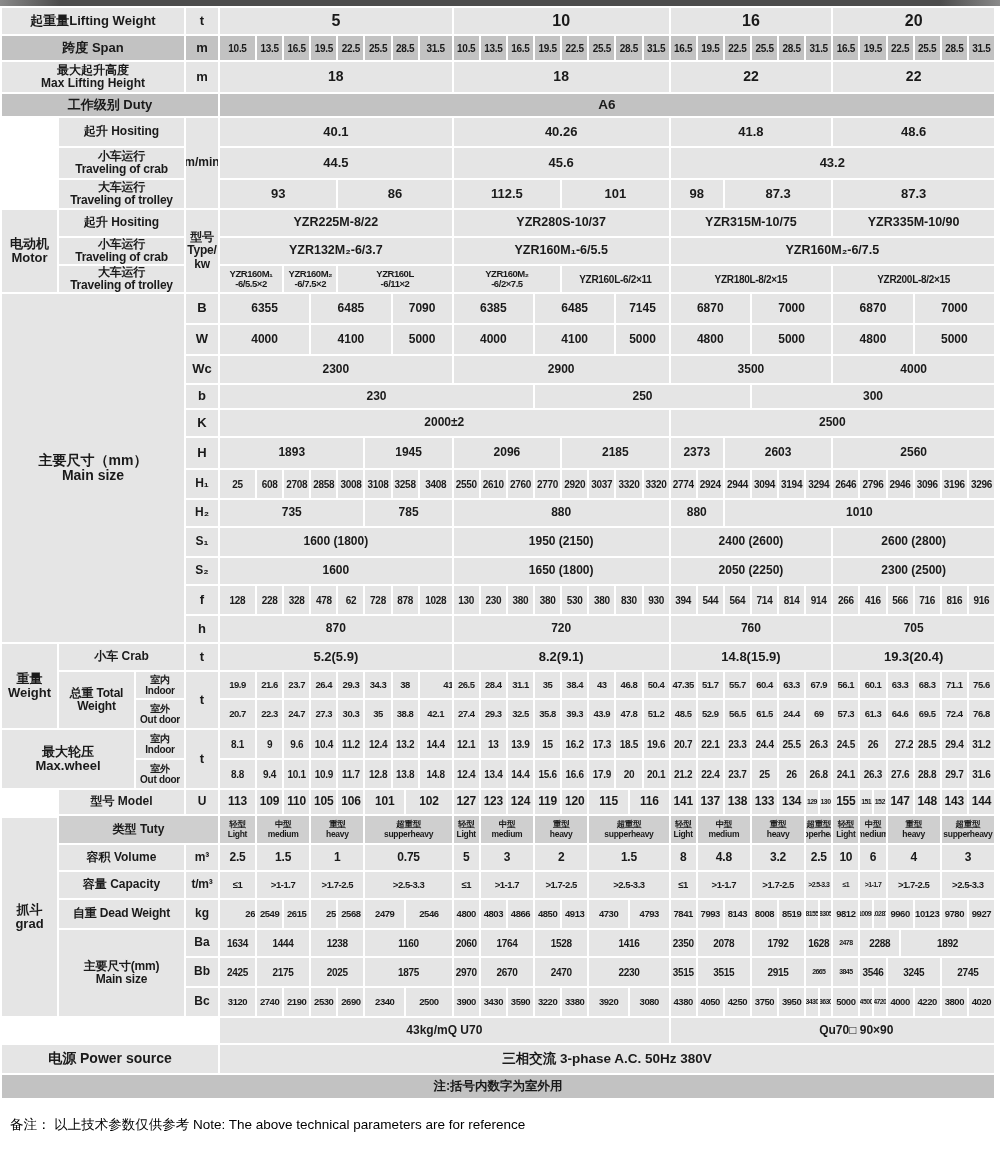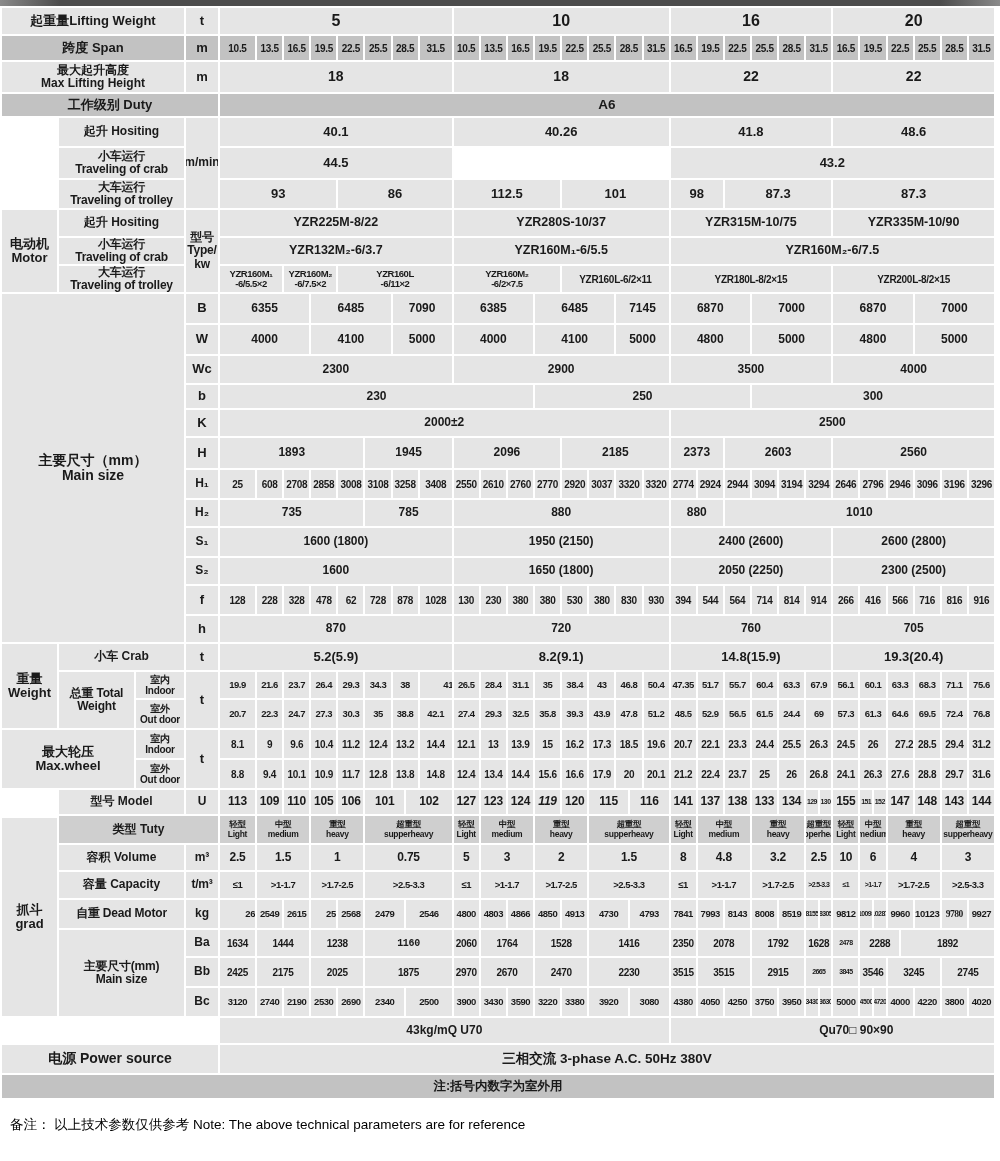--- a/index.html
+++ b/index.html
@@ -80,20 +80,21 @@
         <div class="cell f13b dk" style="grid-area: 4 / 5 / span 1 / span 56;">A6</div>
         <div class="cell lab f12" style="grid-area: 5 / 2 / span 1 / span 2;">起升 Hositing</div>
         <div class="cell lab f12" style="grid-area: 5 / 4 / span 3 / span 1;">m/min</div>
         <div class="cell f13" style="grid-area: 5 / 5 / span 1 / span 16;">40.1</div>
         <div class="cell f13" style="grid-area: 5 / 21 / span 1 / span 16;">40.26</div>
         <div class="cell f13" style="grid-area: 5 / 37 / span 1 / span 12;">41.8</div>
         <div class="cell f13" style="grid-area: 5 / 49 / span 1 / span 12;">48.6</div>
         <div class="cell lab f11" style="grid-area: 6 / 2 / span 1 / span 2;">小车运行
 Traveling of crab</div>
         <div class="cell f13" style="grid-area: 6 / 5 / span 1 / span 16;">44.5</div>
+        <div class="cell f13" style="grid-area: 6 / 21 / span 1 / span 16;">45.6</div>
         <div class="cell f13" style="grid-area: 6 / 37 / span 1 / span 24;">43.2</div>
         <div class="cell lab f11" style="grid-area: 7 / 2 / span 1 / span 2;">大车运行
 Traveling of trolley</div>
         <div class="cell f13" style="grid-area: 7 / 5 / span 1 / span 8;">93</div>
         <div class="cell f13" style="grid-area: 7 / 13 / span 1 / span 8;">86</div>
         <div class="cell f13" style="grid-area: 7 / 21 / span 1 / span 8;">112.5</div>
         <div class="cell f13" style="grid-area: 7 / 29 / span 1 / span 8;">101</div>
         <div class="cell f13" style="grid-area: 7 / 37 / span 1 / span 4;">98</div>
         <div class="cell f13" style="grid-area: 7 / 41 / span 1 / span 8;">87.3</div>
         <div class="cell f13" style="grid-area: 7 / 49 / span 1 / span 12;">87.3</div>
@@ -389,21 +390,21 @@
         <div class="cell f11" style="grid-area: 28 / 5 / span 1 / span 2;">113</div>
         <div class="cell f11" style="grid-area: 28 / 7 / span 1 / span 2;">109</div>
         <div class="cell f11" style="grid-area: 28 / 9 / span 1 / span 2;">110</div>
         <div class="cell f11" style="grid-area: 28 / 11 / span 1 / span 2;">105</div>
         <div class="cell f11" style="grid-area: 28 / 13 / span 1 / span 2;">106</div>
         <div class="cell f11" style="grid-area: 28 / 15 / span 1 / span 3;">101</div>
         <div class="cell f11" style="grid-area: 28 / 18 / span 1 / span 3;">102</div>
         <div class="cell f11" style="grid-area: 28 / 21 / span 1 / span 2;">127</div>
         <div class="cell f11" style="grid-area: 28 / 23 / span 1 / span 2;">123</div>
         <div class="cell f11" style="grid-area: 28 / 25 / span 1 / span 2;">124</div>
-        <div class="cell f11" style="grid-area: 28 / 27 / span 1 / span 2; font-style: italic;">119</div>
+        <div class="cell f11" style="grid-area: 28 / 27 / span 1 / span 2;">119</div>
         <div class="cell f11" style="grid-area: 28 / 29 / span 1 / span 2;">120</div>
         <div class="cell f11" style="grid-area: 28 / 31 / span 1 / span 3;">115</div>
         <div class="cell f11" style="grid-area: 28 / 34 / span 1 / span 3;">116</div>
         <div class="cell f11" style="grid-area: 28 / 37 / span 1 / span 2;">141</div>
         <div class="cell f11" style="grid-area: 28 / 39 / span 1 / span 2;">137</div>
         <div class="cell f11" style="grid-area: 28 / 41 / span 1 / span 2;">138</div>
         <div class="cell f11" style="grid-area: 28 / 43 / span 1 / span 2;">133</div>
         <div class="cell f11" style="grid-area: 28 / 45 / span 1 / span 2;">134</div>
         <div class="cell xs" style="grid-area: 28 / 47 / span 1 / span 1;">129</div>
         <div class="cell xs" style="grid-area: 28 / 48 / span 1 / span 1;">130</div>
@@ -476,21 +477,21 @@
         <div class="cell f9" style="grid-area: 31 / 27 / span 1 / span 4;">&gt;1.7-2.5</div>
         <div class="cell f9" style="grid-area: 31 / 31 / span 1 / span 6;">&gt;2.5-3.3</div>
         <div class="cell f9" style="grid-area: 31 / 37 / span 1 / span 2;">≤1</div>
         <div class="cell f9" style="grid-area: 31 / 39 / span 1 / span 4;">&gt;1-1.7</div>
         <div class="cell f9" style="grid-area: 31 / 43 / span 1 / span 4;">&gt;1.7-2.5</div>
         <div class="cell xs" style="grid-area: 31 / 47 / span 1 / span 2;">&gt;2.5-3.3</div>
         <div class="cell xs" style="grid-area: 31 / 49 / span 1 / span 2;">≤1</div>
         <div class="cell xs" style="grid-area: 31 / 51 / span 1 / span 2;">&gt;1-1.7</div>
         <div class="cell f9" style="grid-area: 31 / 53 / span 1 / span 4;">&gt;1.7-2.5</div>
         <div class="cell f9" style="grid-area: 31 / 57 / span 1 / span 4;">&gt;2.5-3.3</div>
-        <div class="cell lab f11" style="grid-area: 32 / 2 / span 1 / span 2;">自重 Dead Motor</div>
+        <div class="cell lab f11" style="grid-area: 32 / 2 / span 1 / span 2;">自重 Dead Weight</div>
         <div class="cell lab f12" style="grid-area: 32 / 4 / span 1 / span 1;">kg</div>
         <div class="cell f9" style="grid-area: 32 / 5 / span 1 / span 2; padding-left: 35px;">2632</div>
         <div class="cell f9" style="grid-area: 32 / 7 / span 1 / span 2;">2549</div>
         <div class="cell f9" style="grid-area: 32 / 9 / span 1 / span 2;">2615</div>
         <div class="cell f9" style="grid-area: 32 / 11 / span 1 / span 2; padding-left: 24px;">2506</div>
         <div class="cell f9" style="grid-area: 32 / 13 / span 1 / span 2;">2568</div>
         <div class="cell f9" style="grid-area: 32 / 15 / span 1 / span 3;">2479</div>
         <div class="cell f9" style="grid-area: 32 / 18 / span 1 / span 3;">2546</div>
         <div class="cell f9" style="grid-area: 32 / 21 / span 1 / span 2;">4800</div>
         <div class="cell f9" style="grid-area: 32 / 23 / span 1 / span 2;">4803</div>
@@ -504,29 +505,29 @@
         <div class="cell f9" style="grid-area: 32 / 41 / span 1 / span 2;">8143</div>
         <div class="cell f9" style="grid-area: 32 / 43 / span 1 / span 2;">8008</div>
         <div class="cell f9" style="grid-area: 32 / 45 / span 1 / span 2;">8519</div>
         <div class="cell xs" style="grid-area: 32 / 47 / span 1 / span 1;">8155</div>
         <div class="cell xs" style="grid-area: 32 / 48 / span 1 / span 1;">8305</div>
         <div class="cell f9" style="grid-area: 32 / 49 / span 1 / span 2;">9812</div>
         <div class="cell xs" style="grid-area: 32 / 51 / span 1 / span 1;">10098</div>
         <div class="cell xs" style="grid-area: 32 / 52 / span 1 / span 1;">10287</div>
         <div class="cell f9" style="grid-area: 32 / 53 / span 1 / span 2;">9960</div>
         <div class="cell f9" style="grid-area: 32 / 55 / span 1 / span 2;">10123</div>
-        <div class="cell f9" style="grid-area: 32 / 57 / span 1 / span 2; font-family: Liberation Serif, serif;">9780</div>
+        <div class="cell f9" style="grid-area: 32 / 57 / span 1 / span 2;">9780</div>
         <div class="cell f9" style="grid-area: 32 / 59 / span 1 / span 2;">9927</div>
         <div class="cell lab f11" style="grid-area: 33 / 2 / span 3 / span 2;">主要尺寸(mm)
 Main size</div>
         <div class="cell lab f12" style="grid-area: 33 / 4 / span 1 / span 1;">Ba</div>
         <div class="cell f10" style="grid-area: 33 / 5 / span 1 / span 2;">1634</div>
         <div class="cell f10" style="grid-area: 33 / 7 / span 1 / span 4;">1444</div>
         <div class="cell f10" style="grid-area: 33 / 11 / span 1 / span 4;">1238</div>
-        <div class="cell f10" style="grid-area: 33 / 15 / span 1 / span 6; font-family: Liberation Mono, monospace;">1160</div>
+        <div class="cell f10" style="grid-area: 33 / 15 / span 1 / span 6;">1160</div>
         <div class="cell f10" style="grid-area: 33 / 21 / span 1 / span 2;">2060</div>
         <div class="cell f10" style="grid-area: 33 / 23 / span 1 / span 4;">1764</div>
         <div class="cell f10" style="grid-area: 33 / 27 / span 1 / span 4;">1528</div>
         <div class="cell f10" style="grid-area: 33 / 31 / span 1 / span 6;">1416</div>
         <div class="cell f10" style="grid-area: 33 / 37 / span 1 / span 2;">2350</div>
         <div class="cell f10" style="grid-area: 33 / 39 / span 1 / span 4;">2078</div>
         <div class="cell f10" style="grid-area: 33 / 43 / span 1 / span 4;">1792</div>
         <div class="cell f10" style="grid-area: 33 / 47 / span 1 / span 2;">1628</div>
         <div class="cell xs" style="grid-area: 33 / 49 / span 1 / span 2;">2478</div>
         <div class="cell f10" style="grid-area: 33 / 51 / span 1 / span 3;">2288</div>

